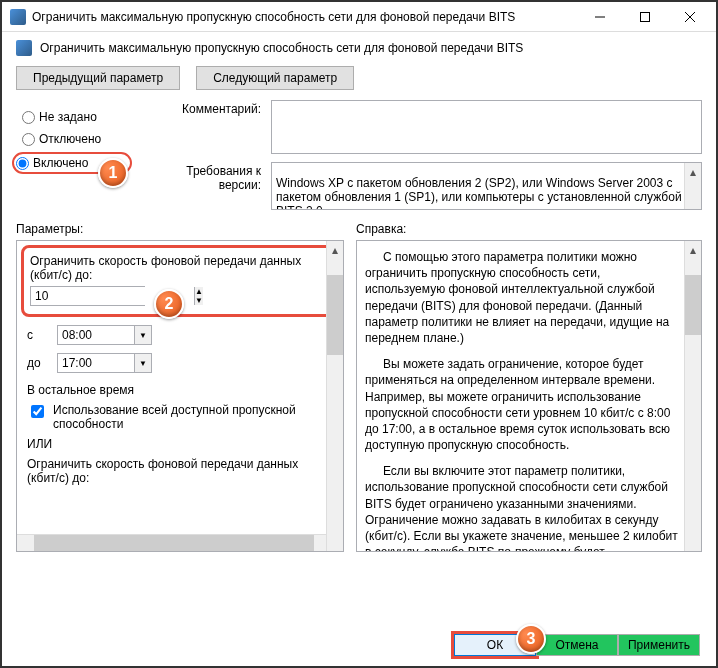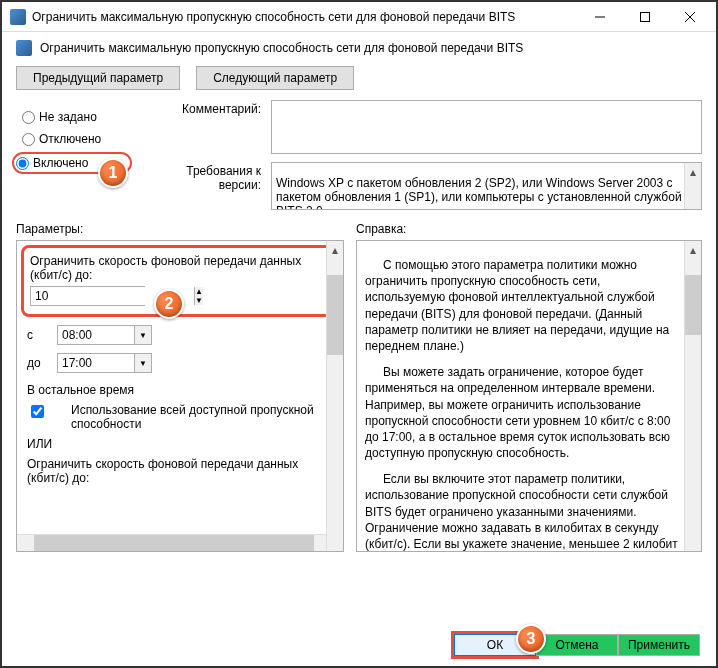--- a/index.html
+++ b/index.html
@@ -26,34 +26,34 @@
     .req-text { padding: 2px 4px; margin-top: 11px; }
     .req-scroll { position: absolute; right: 0; top: 0; bottom: 0; width: 17px; background: #f0f0f0; border-left: 1px solid #ddd; }
     .req-arrow { height: 17px; display:flex;align-items:center;justify-content:center;color:#555;}
     .split-labels { display: flex; padding: 8px 14px 4px; }
     .split-labels > div:first-child { width: 340px; }
     .split-row { display: flex; padding: 0 14px 8px; gap: 12px; height: 320px; }
     .params-col { width: 328px; border: 1px solid #abadb3; overflow: hidden; position: relative; }
     .params-scroll { padding: 10px 10px 10px 10px; height: 100%; overflow-y: hidden; position: relative; }
     .help-col { flex: 1; border: 1px solid #abadb3; position: relative; overflow: hidden; }
     .help-text { padding: 8px 22px 8px 8px; line-height: 1.35; }
-    .help-text p { margin: 8px 0 10px 0; }
+    .help-text p { margin: 0 0 10px 0; }
     .vscroll { position: absolute; right: 0; top: 0; bottom: 0; width: 17px; background: #f0f0f0; border-left: 1px solid #ddd; display:flex;flex-direction:column;}
     .vscroll .thumb { background:#cdcdcd; flex:0 0 80px; margin-top:17px; }
     .rate-block { border: 3px solid #e74c3c; border-radius: 8px; padding: 6px 6px 8px; margin: -6px -6px 8px -6px; }
     .spinner { display: flex; width: 115px; border: 1px solid #abadb3; margin-top: 4px; }
     .spinner input { border: none; flex: 1; padding: 2px 4px; outline: none; }
     .spin-btns { width: 17px; border-left: 1px solid #abadb3; display: flex; flex-direction: column; }
     .spin-btns div { flex: 1; display: flex; align-items: center; justify-content: center; font-size: 8px; background: #f0f0f0; cursor: pointer; }
     .time-row { display: flex; align-items: center; gap: 10px; margin: 8px 0; }
     .time-row .lbl { width: 20px; }
     .time-sel { display: flex; border: 1px solid #abadb3; width: 95px; }
     .time-sel span { flex: 1; padding: 2px 4px; }
     .time-sel .dd { width: 17px; border-left: 1px solid #abadb3; background: #f0f0f0; display:flex;align-items:center;justify-content:center;font-size:8px;cursor:pointer; }
-    .chk-row { display: flex; gap: 24px; margin: 6px 0; align-items:flex-start; }
+    .chk-row { display: flex; gap: 6px; margin: 6px 0; align-items:flex-start; }
     .chk-row input { margin-top: 2px; }
     .bottom-btns { position: absolute; bottom: 10px; right: 16px; display: flex; gap: 0; padding-left: 40px; }
     .btn { border: 1px solid #adadad; background: #22c55e; padding: 3px 0; width: 82px; text-align: center; cursor: pointer; }
     .btn-hl { outline: 3px solid #e74c3c; outline-offset: 0; border-color: #0078d7; background: #e5f1fb; }
     .marker { position: absolute; width: 30px; height: 30px; border-radius: 50%; background: radial-gradient(circle at 30% 30%, #ff8a50, #e55a1b); border: 2px solid #fff; box-shadow: 0 1px 3px rgba(0,0,0,.4), inset 0 -2px 4px rgba(0,0,0,.3); color: #fff; font-weight: bold; font-size: 16px; display: flex; align-items: center; justify-content: center; z-index: 100; }
     .hscroll{position:absolute;left:0;right:17px;bottom:0;height:17px;background:#f0f0f0;border-top:1px solid #ddd;display:flex;}
     .hscroll .hthumb{background:#cdcdcd;width:280px;margin-left:17px;}
   </style>
 </head>
 <body>

